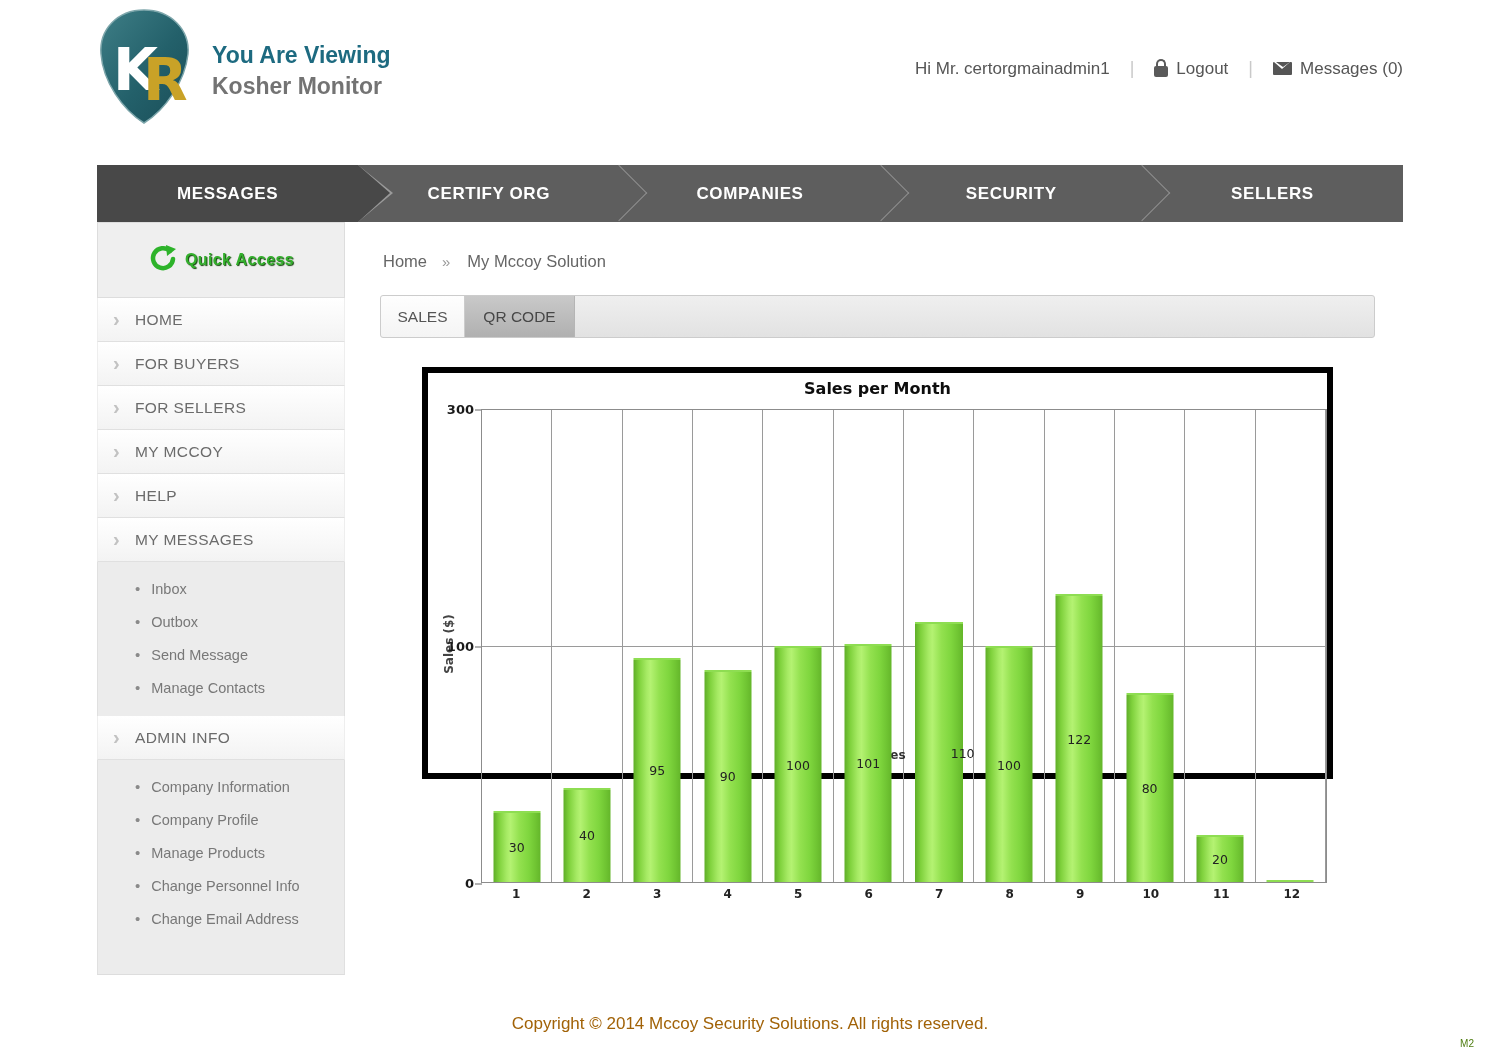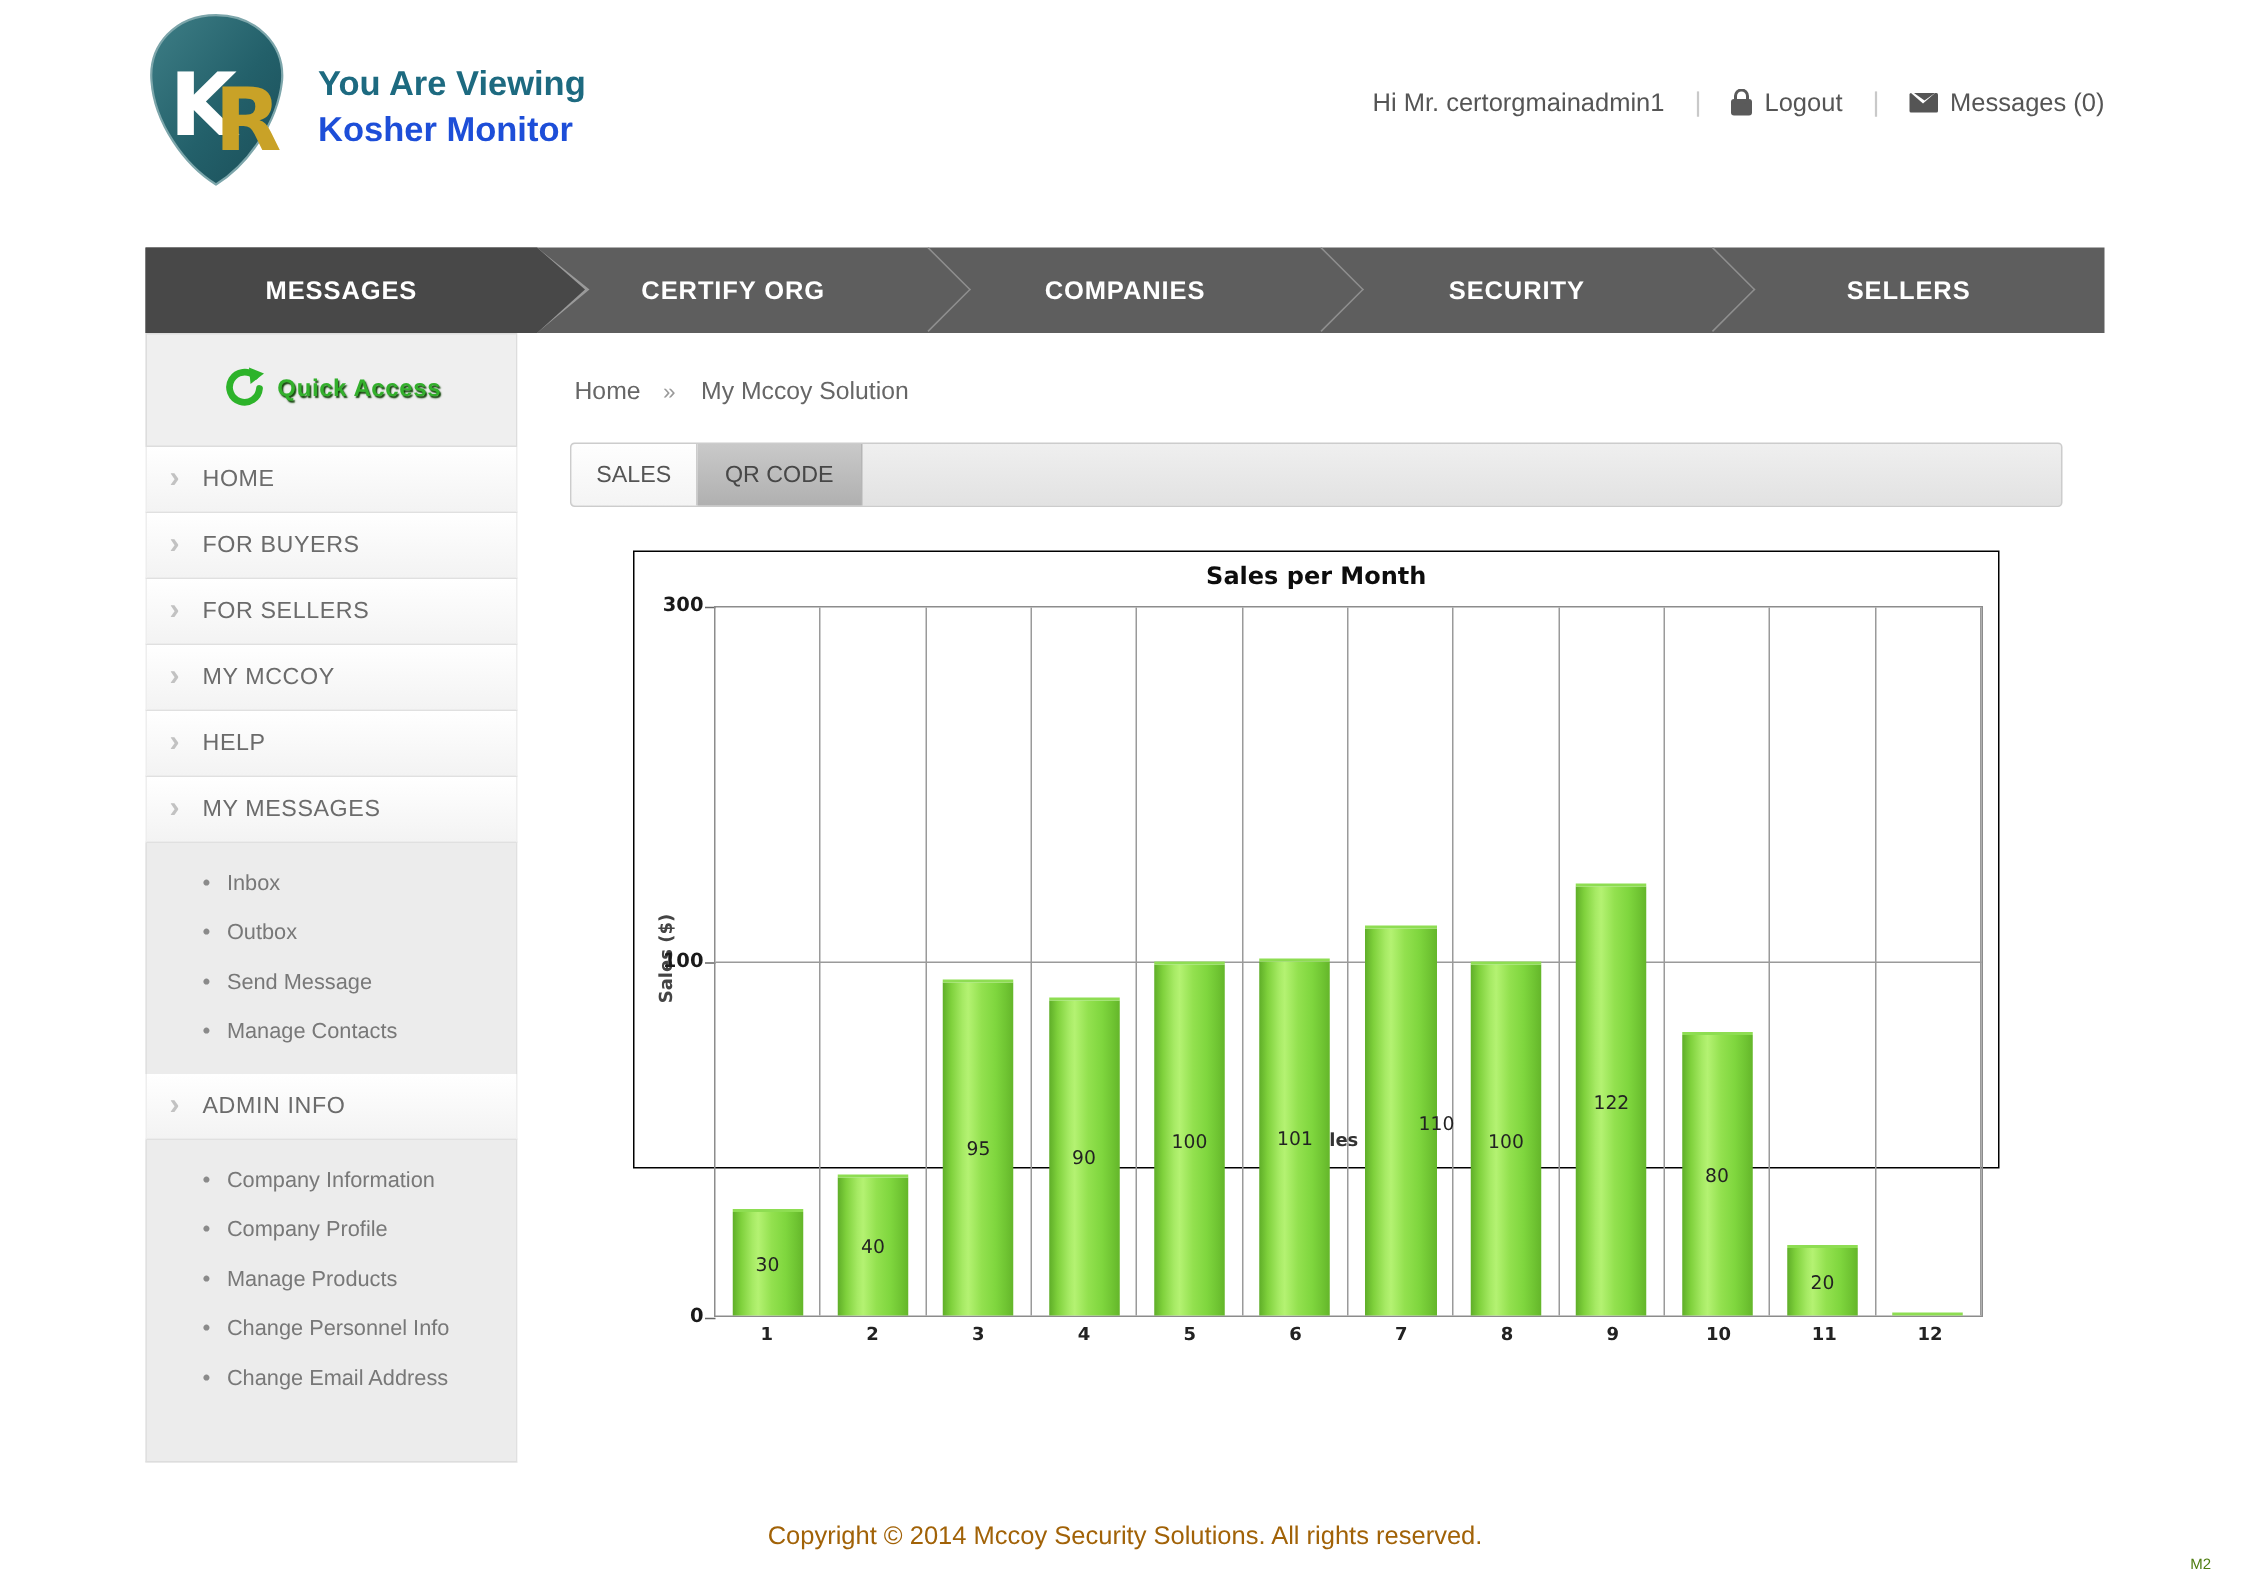--- a/index.html
+++ b/index.html
@@ -5,21 +5,21 @@
   * { margin:0; padding:0; box-sizing:border-box; }
   html,body { background:#fff; }
   body { width:1500px; height:1055px; font-family:"Liberation Sans", sans-serif; position:relative; overflow:hidden; }
   .wrapper { width:1306px; margin:0 auto; position:relative; }
 
   
   .header { height:165px; position:relative; }
   .brand { position:absolute; left:0; top:8px; display:flex; align-items:flex-start; gap:20px; }
   .brand-text { margin-top:32px; }
   .brand-line1 { font-size:23px; font-weight:bold; color:#1d6a80; line-height:1.35; }
-  .brand-line2 { font-size:23px; font-weight:bold; color:#1d4ed8; line-height:1.35; }
+  .brand-line2 { font-size:23px; font-weight:bold; color:#737373; line-height:1.35; }
   .user-bar { position:absolute; right:0; top:58px; display:flex; align-items:center; gap:20px; color:#555; font-size:17px; }
   .user-bar .divider { color:#c9c9c9; font-size:18px; }
   .user-link { display:flex; align-items:center; gap:8px; cursor:pointer; }
   .lock-icon { width:14px; height:11px; background:#5a5a5a; border-radius:2px; position:relative; display:inline-block; margin-top:6px; }
   .lock-icon::before { content:''; position:absolute; top:-7px; left:2px; width:6px; height:8px; border:2px solid #5a5a5a; border-bottom:none; border-radius:5px 5px 0 0; }
   .mail-icon { width:19px; height:13px; background:#555; border-radius:1px; position:relative; display:inline-block; }
   .mail-icon::before { content:''; position:absolute; top:0; left:1px; width:0; height:0; border-left:8.5px solid transparent; border-right:8.5px solid transparent; border-top:7px solid #fff; }
   .mail-icon::after { content:''; position:absolute; top:0; left:2.5px; width:0; height:0; border-left:7px solid transparent; border-right:7px solid transparent; border-top:5.5px solid #555; }
 
   
@@ -46,21 +46,21 @@
 
   
   .breadcrumb { display:flex; align-items:center; gap:15px; font-size:16.5px; color:#666; padding-left:3px; }
   .crumb-sep { color:#999; font-size:15px; letter-spacing:2px; }
   .tab-strip { margin-top:24px; width:995px; height:43px; border:1px solid #ccc; border-radius:3px; background:linear-gradient(#efefef,#e2e2e2); display:flex; }
   .tab { display:flex; align-items:center; justify-content:center; font-size:15.5px; cursor:pointer; }
   .tab-sales { width:84px; background:linear-gradient(#fefefe,#f4f4f4); border-right:1px solid #ccc; border-radius:3px 0 0 3px; color:#555; }
   .tab-qr { width:110px; background:linear-gradient(#c9c9c9,#b0b0b0); border-right:1px solid #b5b5b5; color:#474747; }
 
   
-  .chart-box { margin-top:29px; margin-left:42px; width:911px; height:412px; border:1px solid #000000; position:relative; background:#fff; font-family:"DejaVu Sans", sans-serif; }
+  .chart-box { margin-top:29px; margin-left:42px; width:911px; height:412px; border:6px solid #000000; position:relative; background:#fff; font-family:"DejaVu Sans", sans-serif; }
   .chart-title { position:absolute; top:6px; left:0; right:0; text-align:center; font-size:16px; font-weight:bold; color:#0d0d0d; }
   .chart-ylabel { position:absolute; left:-24px; top:264px; width:90px; text-align:center; transform:rotate(-90deg); font-size:12px; font-weight:bold; color:#444; }
   .chart-plot { position:absolute; left:53px; top:36px; width:846px; height:474px; border:1px solid #8c8c8c; display:flex; }
   .chart-col { flex:1; border-right:1px solid #9a9a9a; position:relative; }
   .chart-col:last-child { border-right:none; }
   .grid-h { position:absolute; left:0; right:0; height:0; border-top:1px solid #9a9a9a; z-index:1; }
   .chart-bar { position:absolute; bottom:0; left:50%; transform:translateX(-50%); width:47px; z-index:2;
     background:linear-gradient(90deg,#5fae28 0%,#7fd13c 12%,#a6ea64 28%,#b4f272 36%,#93e14f 55%,#7fd63e 75%,#6fc432 90%,#64b62a 100%);
     border-top:2px solid #8edd52; display:flex; align-items:center; justify-content:center; }
   .bar-label { font-size:12.5px; color:#222; }

